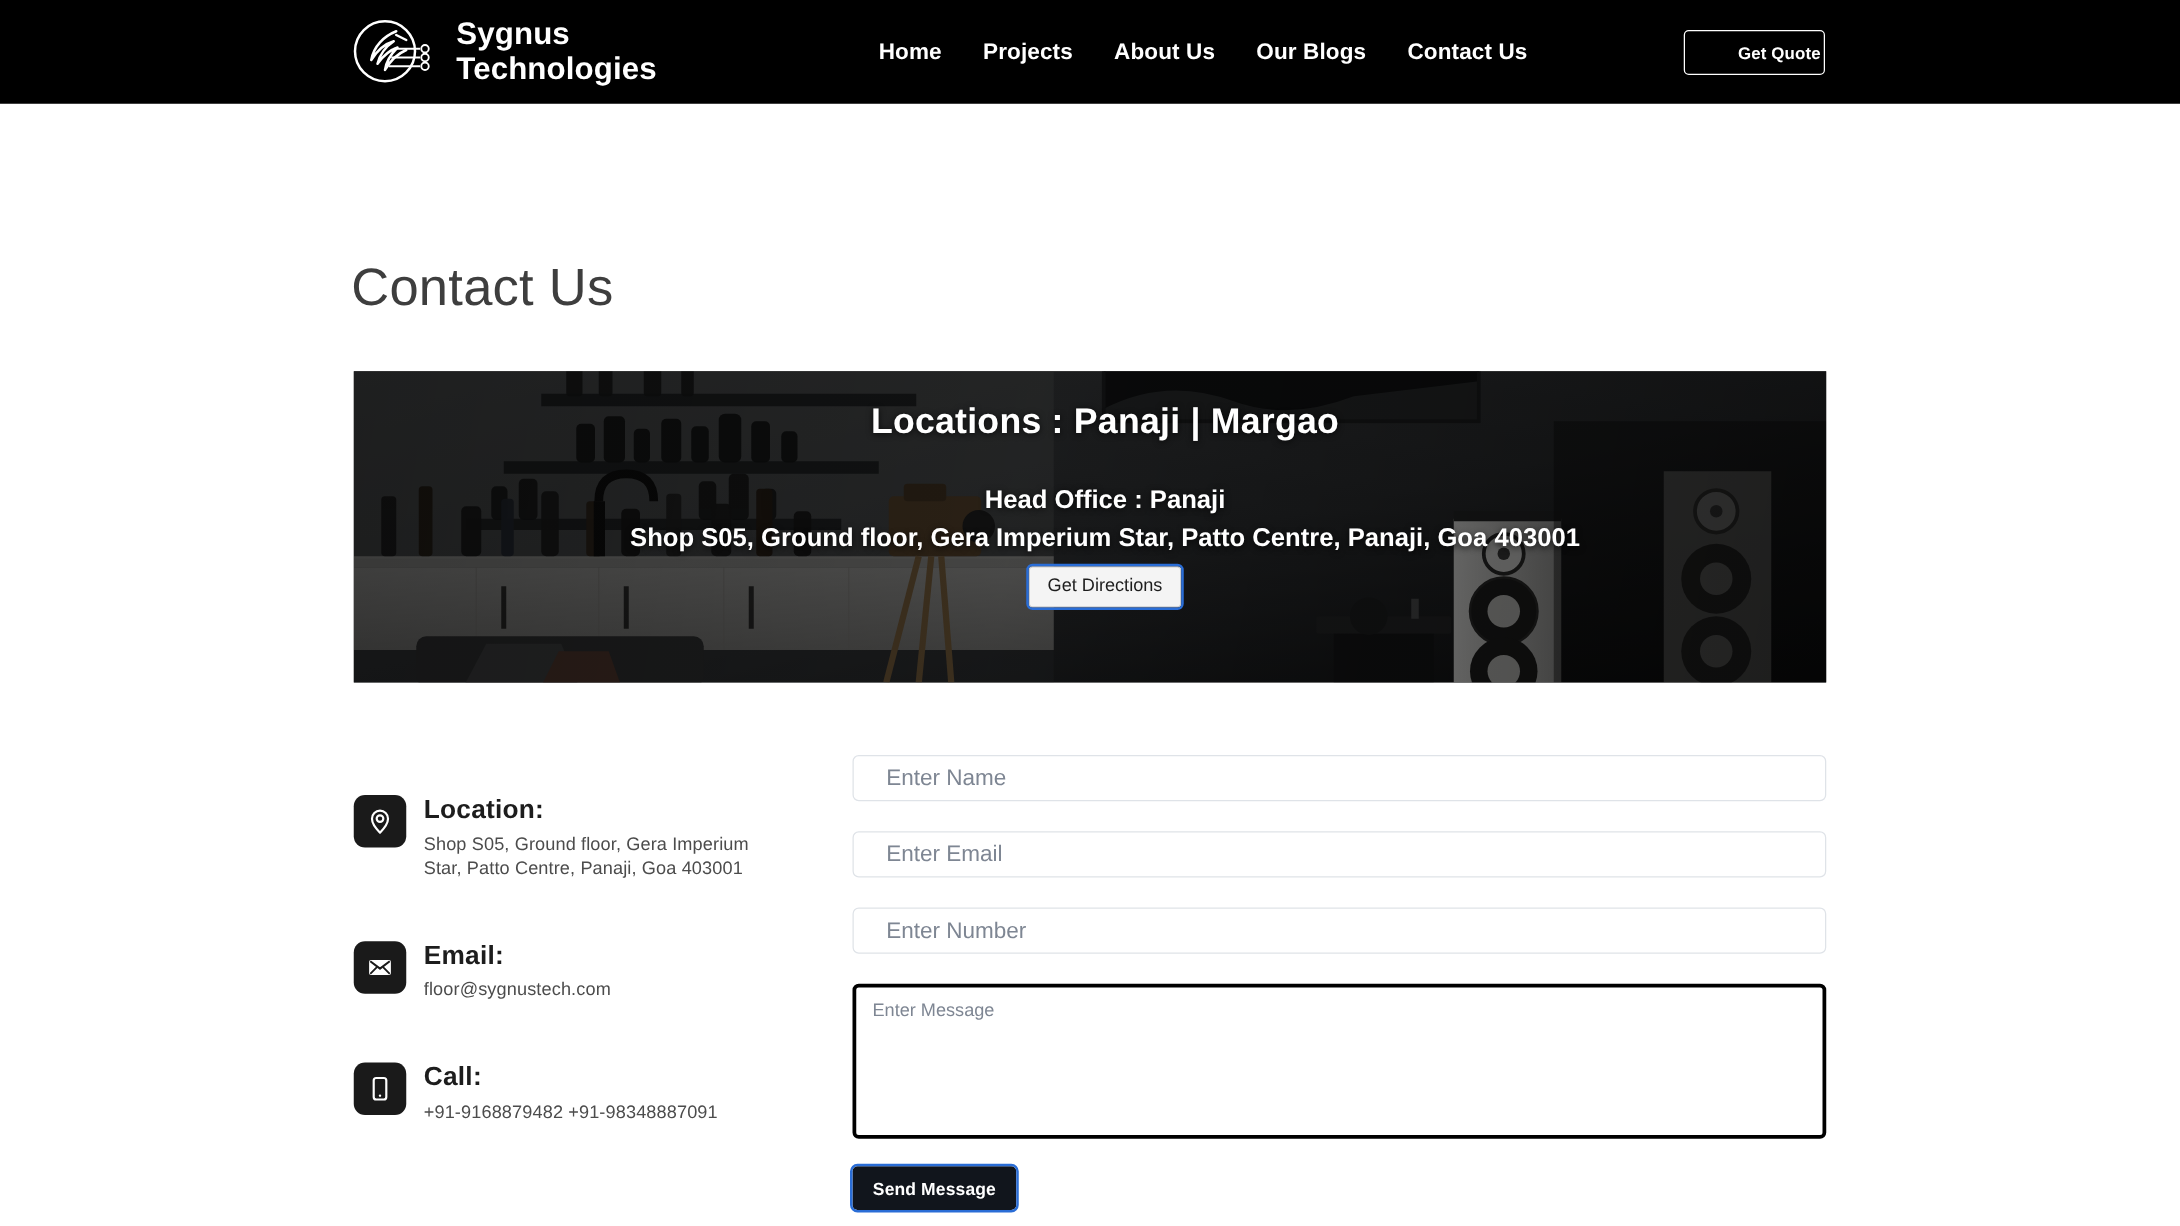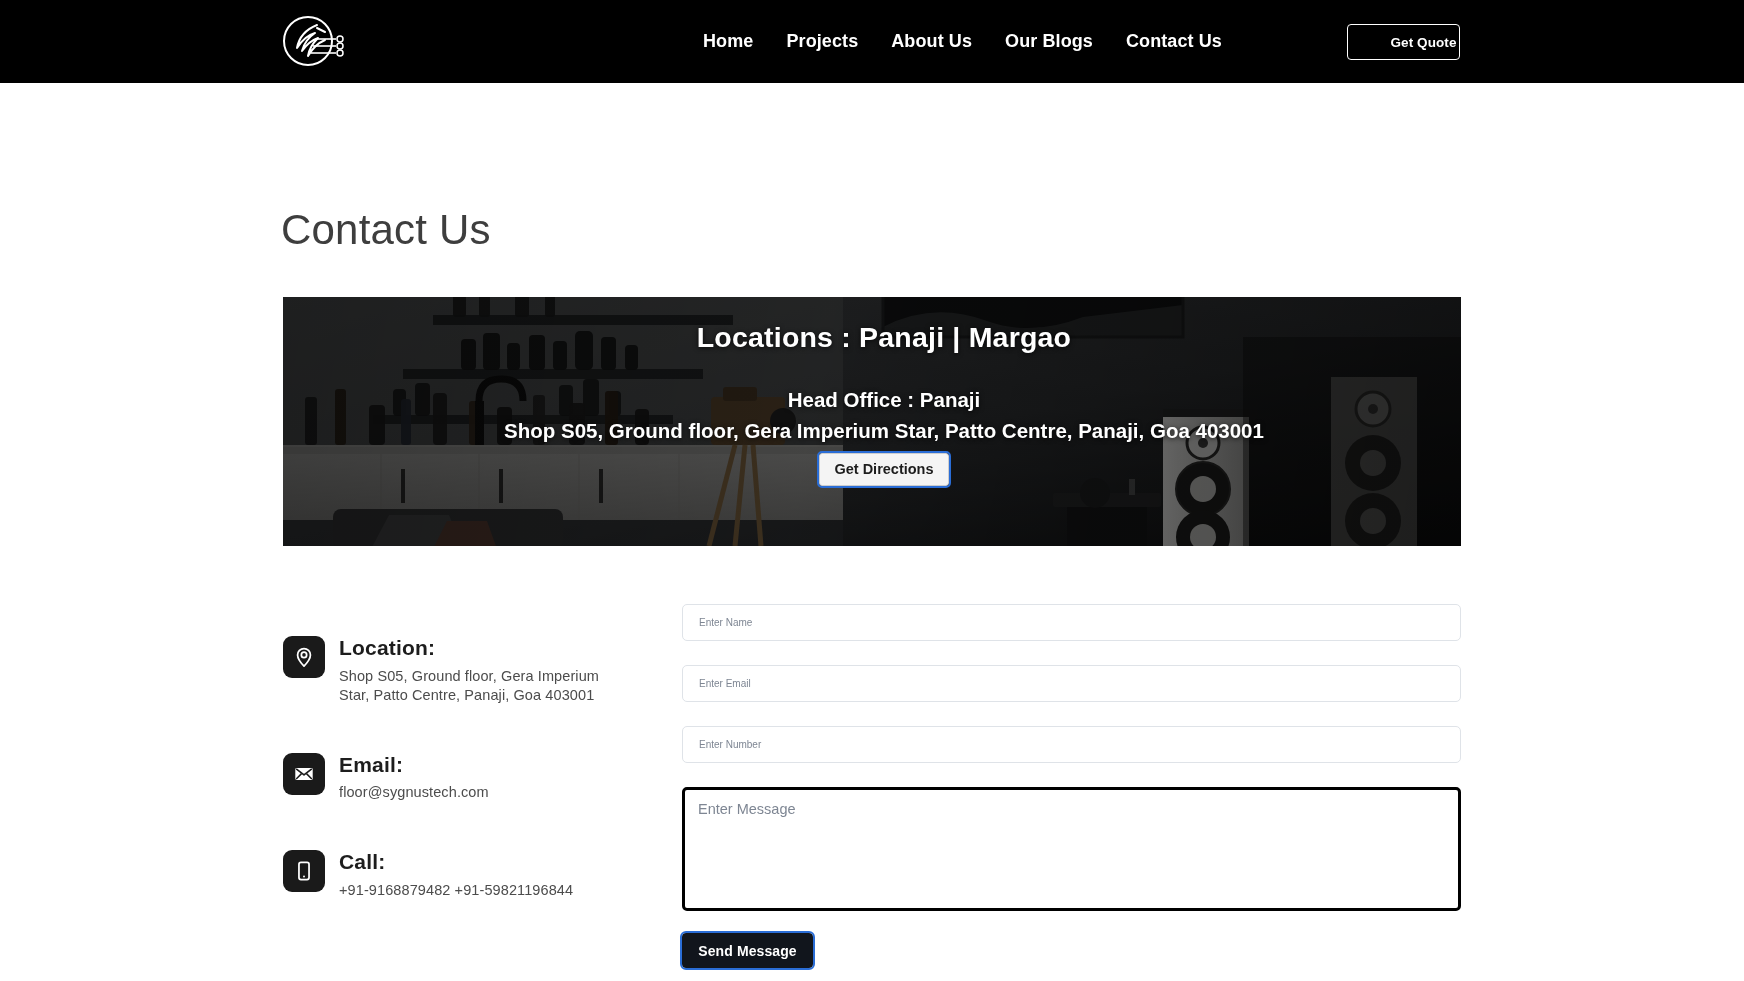--- a/index.html
+++ b/index.html
@@ -154,21 +154,21 @@
 
   .directions-btn {
     margin-top: 10px;
     padding: 7px 14px 8px;
     background: #f4f4f4;
     border: 1px solid #cdcdcd;
     border-radius: 3px;
     color: #1d1d1d;
     font-family: "Liberation Sans", sans-serif;
     font-size: 14.5px;
-    font-weight: 700;
+    font-weight: 400;
     cursor: pointer;
     outline: 2px solid #2a6dd6;
     outline-offset: 0px;
   }
 
   
   .contact-info {
     position: absolute;
     left: 283px;
     top: 505px;
@@ -215,26 +215,26 @@
     left: 682px;
     top: 521px;
     width: 779px;
   }
 
   .field {
     display: block;
     width: 779px;
     height: 37px;
     margin-bottom: 24px;
-    padding: 0 16px;
+    padding: 0 26px;
     border: 1px solid #dfe3e8;
     border-radius: 5px;
     background: #ffffff;
     font-family: "Liberation Sans", sans-serif;
-    font-size: 10px;
+    font-size: 18px;
     color: #333;
     outline: none;
   }
   .field::placeholder { color: #7e8693; }
 
   .field-message {
     display: block;
     width: 779px;
     height: 124px;
     margin-bottom: 22px;
@@ -277,20 +277,22 @@
         <path d="M36 17 C26 21, 18 29, 16 40 C21 32, 27 27, 34 25 C28 29, 23 35, 21 43 C26 36, 31 32, 37 30 C32 35, 28 41, 27 48 C31 41, 37 35, 44 32" stroke="#ffffff" stroke-width="2" stroke-linecap="round" stroke-linejoin="round" fill="none"></path>
         <path d="M36 20 L44 24" stroke="#ffffff" stroke-width="2" stroke-linecap="round"></path>
         <path d="M34 31 H55" stroke="#ffffff" stroke-width="1.6"></path>
         <path d="M32 38 H55" stroke="#ffffff" stroke-width="1.6"></path>
         <path d="M30 45 H55" stroke="#ffffff" stroke-width="1.6"></path>
         <circle cx="59" cy="31" r="3" stroke="#ffffff" stroke-width="1.5"></circle>
         <circle cx="59" cy="38" r="3" stroke="#ffffff" stroke-width="1.5"></circle>
         <circle cx="59" cy="45" r="3" stroke="#ffffff" stroke-width="1.5"></circle>
       </svg>
     </span>
+    <div class="brand-name">Sygnus
+Technologies</div>
   </div>
 
   <nav class="main-nav">
     <a class="nav-link">Home</a>
     <a class="nav-link">Projects</a>
     <a class="nav-link">About Us</a>
     <a class="nav-link">Our Blogs</a>
     <a class="nav-link">Contact Us</a>
   </nav>
 
@@ -468,21 +470,21 @@
 
     <div class="info-block">
       <span class="info-icon">
         <svg width="22" height="22" viewBox="0 0 24 24">
           <rect x="6.5" y="2.6" width="11" height="18.8" rx="2.2" fill="none" stroke="#ffffff" stroke-width="1.9"></rect>
           <circle cx="12" cy="18" r="1.05" fill="#ffffff"></circle>
         </svg>
       </span>
       <div class="info-body">
         <div class="info-label">Call:</div>
-        <div class="info-text">+91-9168879482 +91-59821196844</div>
+        <div class="info-text">+91-9168879482 +91-98348887091</div>
       </div>
     </div>
   </aside>
 
   <form class="contact-form">
     <input class="field" type="text" placeholder="Enter Name" style="">
     <input class="field" type="email" placeholder="Enter Email" style="">
     <input class="field" type="tel" placeholder="Enter Number" style="">
     <textarea class="field-message" placeholder="Enter Message" style=""></textarea>
     <button class="send-btn" type="button">Send Message</button>

